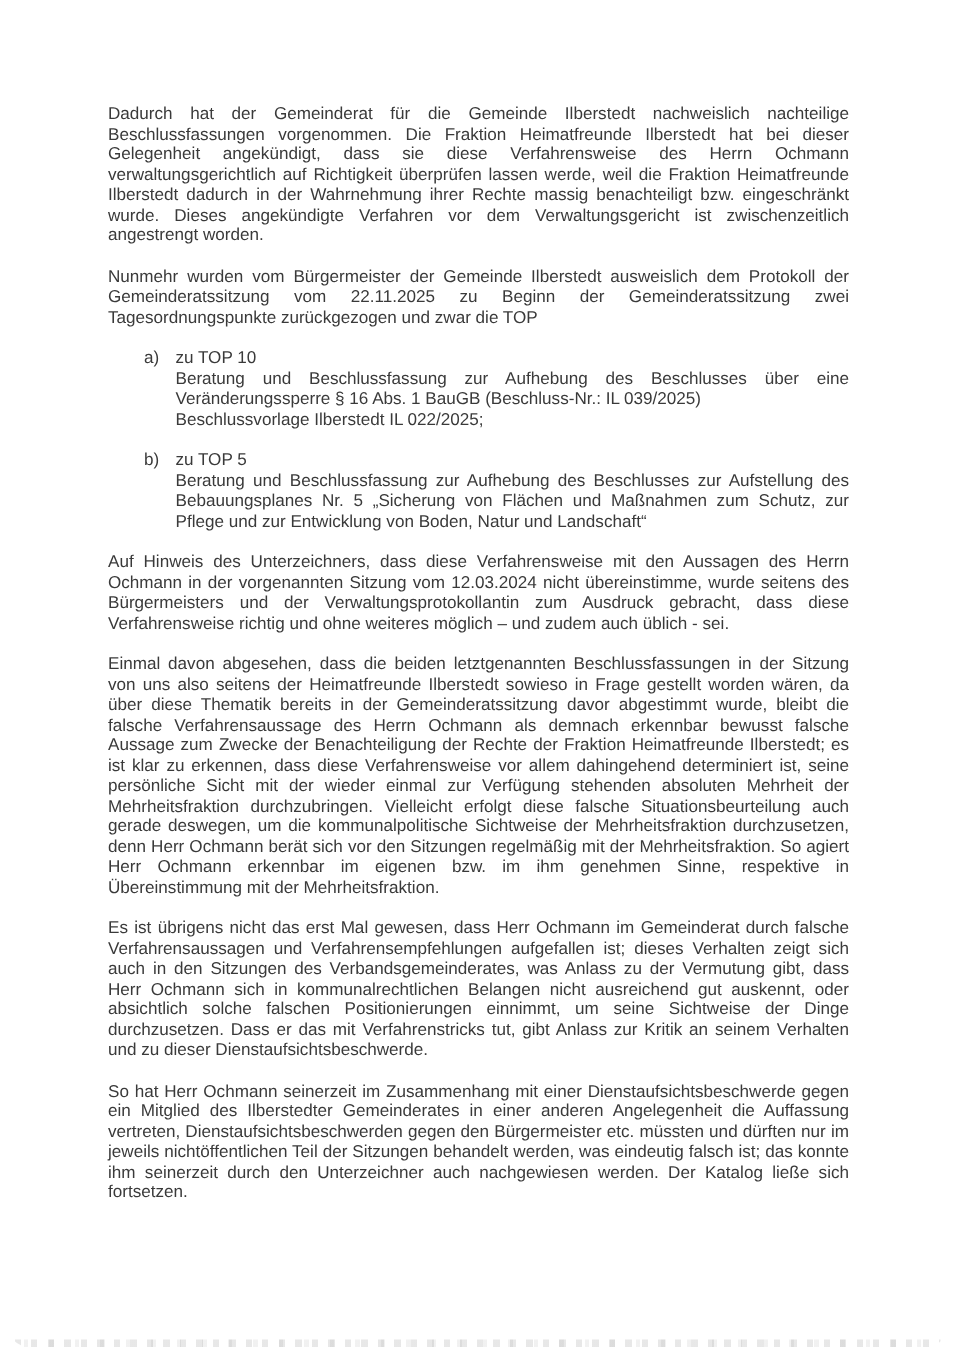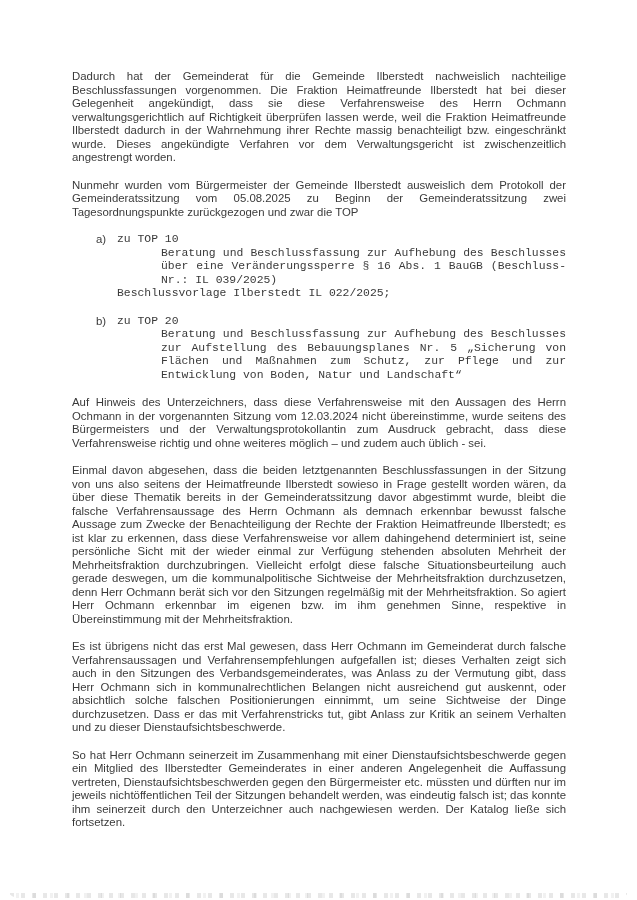--- a/index.html
+++ b/index.html
@@ -40,25 +40,24 @@
     margin: 0 0 14px 0;
   }
   .agenda-marker {
     flex: none;
     width: 21px;
   }
   .agenda-body {
     flex: 1;
     min-width: 0;
   }
-  .agenda-line { display: block; font-family: Liberation Mono, monospace; }
+  .agenda-line { display: block; }
   .agenda-line.just {
     text-align: justify;
     text-justify: inter-word;
-    margin-left: 44px;
   }
   
   .scan-artifact {
     position: absolute;
     left: 10px;
     right: 10px;
     bottom: 2px;
     height: 5px;
     background:
       repeating-linear-gradient(90deg,
@@ -71,37 +70,37 @@
   }
 </style>
 </head>
 <body>
 
 <div class="page">
   <div class="content">
 
     <p class="para">Dadurch hat der Gemeinderat für die Gemeinde Ilberstedt nachweislich nachteilige Beschlussfassungen vorgenommen. Die Fraktion Heimatfreunde Ilberstedt hat bei dieser Gelegenheit angekündigt, dass sie diese Verfahrensweise des Herrn Ochmann verwaltungsgerichtlich auf Richtigkeit überprüfen lassen werde, weil die Fraktion Heimatfreunde Ilberstedt dadurch in der Wahrnehmung ihrer Rechte massig benachteiligt bzw. eingeschränkt wurde. Dieses angekündigte Verfahren vor dem Verwaltungsgericht ist zwischenzeitlich angestrengt worden.</p>
 
-    <p class="para">Nunmehr wurden vom Bürgermeister der Gemeinde Ilberstedt ausweislich dem Protokoll der Gemeinderatssitzung vom 05.08.2025 zu Beginn der Gemeinderatssitzung zwei Tagesordnungspunkte zurückgezogen und zwar die TOP</p>
+    <p class="para">Nunmehr wurden vom Bürgermeister der Gemeinde Ilberstedt ausweislich dem Protokoll der Gemeinderatssitzung vom 22.11.2025 zu Beginn der Gemeinderatssitzung zwei Tagesordnungspunkte zurückgezogen und zwar die TOP</p>
 
     <div class="agenda">
 
       <div class="agenda-item">
         <span class="agenda-marker">a)</span>
         <span class="agenda-body">
           <span class="agenda-line">zu TOP 10</span>
           <span class="agenda-line just">Beratung und Beschlussfassung zur Aufhebung des Beschlusses über eine Veränderungssperre § 16 Abs. 1 BauGB (Beschluss-Nr.: IL 039/2025)</span>
           <span class="agenda-line">Beschlussvorlage Ilberstedt IL 022/2025;</span>
         </span>
       </div>
 
       <div class="agenda-item">
         <span class="agenda-marker">b)</span>
         <span class="agenda-body">
-          <span class="agenda-line">zu TOP 20</span>
+          <span class="agenda-line">zu TOP 5</span>
           <span class="agenda-line just">Beratung und Beschlussfassung zur Aufhebung des Beschlusses zur Aufstellung des Bebauungsplanes Nr. 5 „Sicherung von Flächen und Maßnahmen zum Schutz, zur Pflege und zur Entwicklung von Boden, Natur und Landschaft“</span>
         </span>
       </div>
 
     </div>
 
     <p class="para">Auf Hinweis des Unterzeichners, dass diese Verfahrensweise mit den Aussagen des Herrn Ochmann in der vorgenannten Sitzung vom 12.03.2024 nicht übereinstimme, wurde seitens des Bürgermeisters und der Verwaltungsprotokollantin zum Ausdruck gebracht, dass diese Verfahrensweise richtig und ohne weiteres möglich – und zudem auch üblich - sei.</p>
 
     <p class="para">Einmal davon abgesehen, dass die beiden letztgenannten Beschlussfassungen in der Sitzung von uns also seitens der Heimatfreunde Ilberstedt sowieso in Frage gestellt worden wären, da über diese Thematik bereits in der Gemeinderatssitzung davor abgestimmt wurde, bleibt die falsche Verfahrensaussage des Herrn Ochmann als demnach erkennbar bewusst falsche Aussage zum Zwecke der Benachteiligung der Rechte der Fraktion Heimatfreunde Ilberstedt; es ist klar zu erkennen, dass diese Verfahrensweise vor allem dahingehend determiniert ist, seine persönliche Sicht mit der wieder einmal zur Verfügung stehenden absoluten Mehrheit der Mehrheitsfraktion durchzubringen. Vielleicht erfolgt diese falsche Situationsbeurteilung auch gerade deswegen, um die kommunalpolitische Sichtweise der Mehrheitsfraktion durchzusetzen, denn Herr Ochmann berät sich vor den Sitzungen regelmäßig mit der Mehrheitsfraktion. So agiert Herr Ochmann erkennbar im eigenen bzw. im ihm genehmen Sinne, respektive in Übereinstimmung mit der Mehrheitsfraktion.</p>
 

